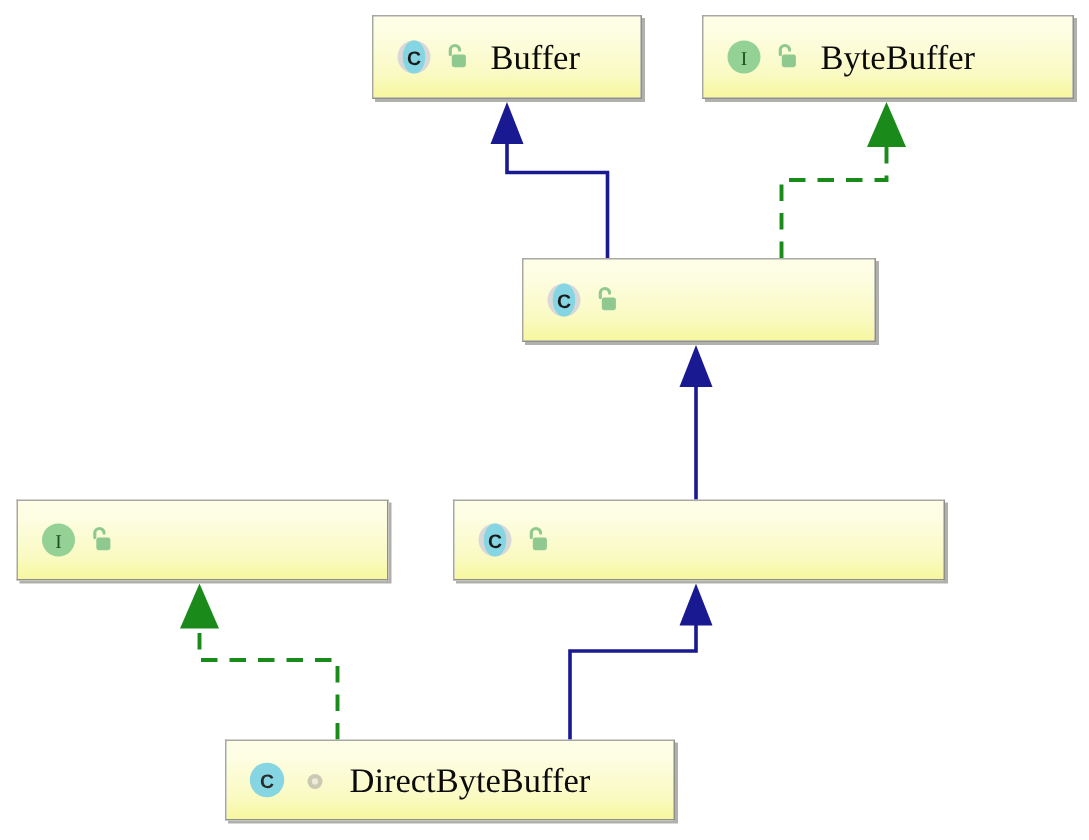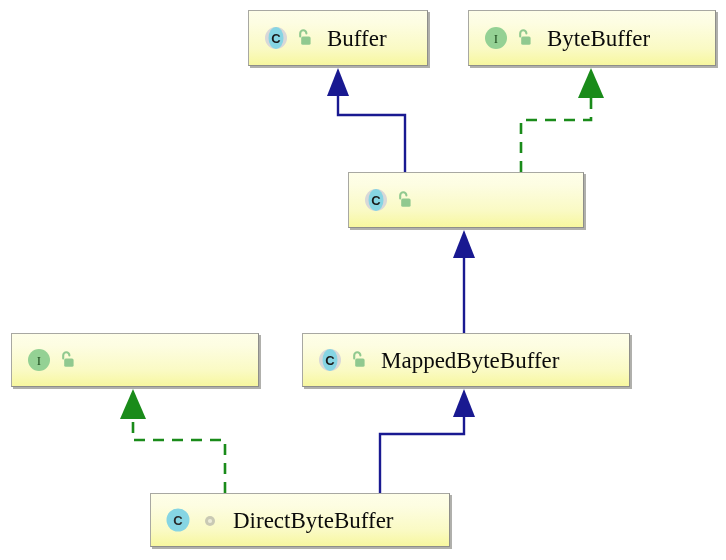--- a/index.html
+++ b/index.html
@@ -154,21 +154,20 @@
       <svg class="stereo-icon" width="26" height="26" viewBox="0 0 26 26">
         <circle cx="13" cy="13" r="11" fill="#d8d8d8"></circle>
         <ellipse cx="13" cy="13" rx="7.5" ry="11" fill="#86d5e3"></ellipse>
         <text x="13" y="18" text-anchor="middle" font-family="'Liberation Sans', sans-serif" font-size="13" font-weight="bold" fill="#1a1a1a">C</text>
       </svg>
       <svg class="vis-icon" width="18" height="20" viewBox="0 0 18 20">
         <path d="M4.2 8.4 V5.4 a3.1 3.1 0 0 1 6.2 0" fill="none" stroke="#90c98f" stroke-width="2.1" stroke-linecap="round"></path>
         <rect x="5.2" y="8.4" width="9.4" height="8.4" rx="1.6" fill="#90c98f"></rect>
       </svg>
     </span>
-    <span class="node-label">MappedByteBuffer</span>
   </div>
 
   <div class="uml-node" style="left:150px; top:493px; width:300px; height:54px;">
     <span class="node-icons">
       <svg class="stereo-icon" width="26" height="26" viewBox="0 0 26 26">
         <circle cx="13" cy="13" r="11.5" fill="#86d5e3"></circle>
         <text x="13" y="18" text-anchor="middle" font-family="'Liberation Sans', sans-serif" font-size="13" font-weight="bold" fill="#2a2a2a">C</text>
       </svg>
       <svg class="vis-icon" width="18" height="20" viewBox="0 0 18 20" style="margin-left:11px;">
         <circle cx="8" cy="11" r="5" fill="#c9c9b4"></circle>

